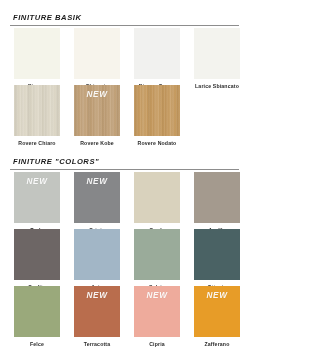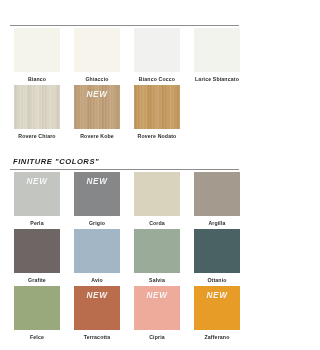--- a/index.html
+++ b/index.html
@@ -59,21 +59,21 @@
   }
 
   .cell {
     position: absolute;
     width: 46px;
   }
 
   .swatch {
     position: relative;
     width: 46px;
-    height: 44px;
+    height: 51px;
     overflow: hidden;
   }
 
   .swatch .new-badge {
     position: absolute;
     top: 5px;
     left: 0;
     right: 0;
     text-align: center;
     font-size: 8.2px;
@@ -126,20 +126,21 @@
         rgba(0,0,0,0.00) 14px);
   }
 </style>
 </head>
 <body>
 
 <div class="page">
 
   <div class="section" id="section-basik" style="top:12px;">
     <div class="section-head">
+      <div class="section-title">FINITURE BASIK</div>
       <div class="section-rule"></div>
     </div>
     <div class="grid" id="grid-basik" style="height:118px;">
         <div class="cell" style="left: 14px; top: 0px;">
           <div class="swatch" style="background: rgb(244, 244, 234);"></div>
           <div class="cell-label">Bianco</div>
         </div>
         <div class="cell" style="left: 74px; top: 0px;">
           <div class="swatch" style="background: rgb(247, 244, 236);"></div>
           <div class="cell-label">Ghiaccio</div>

